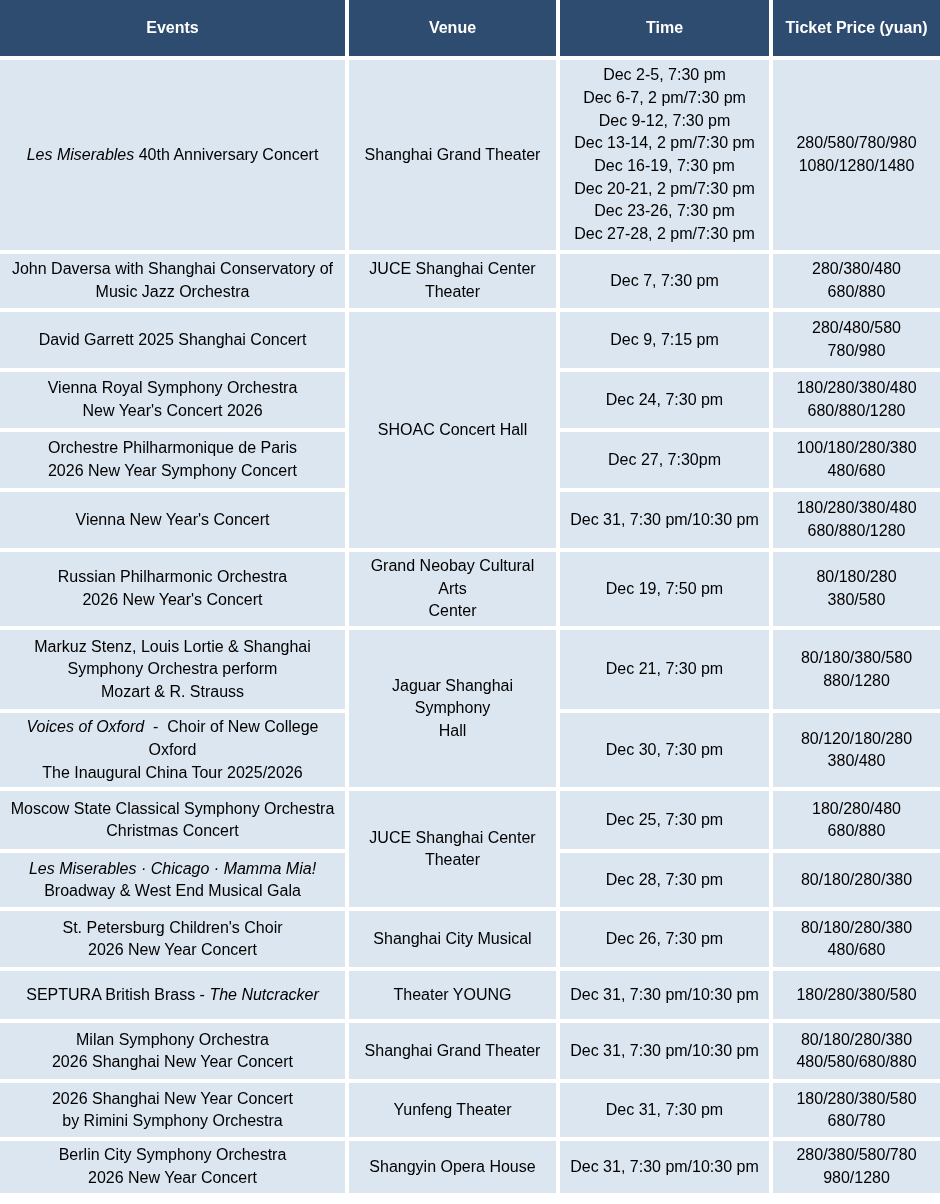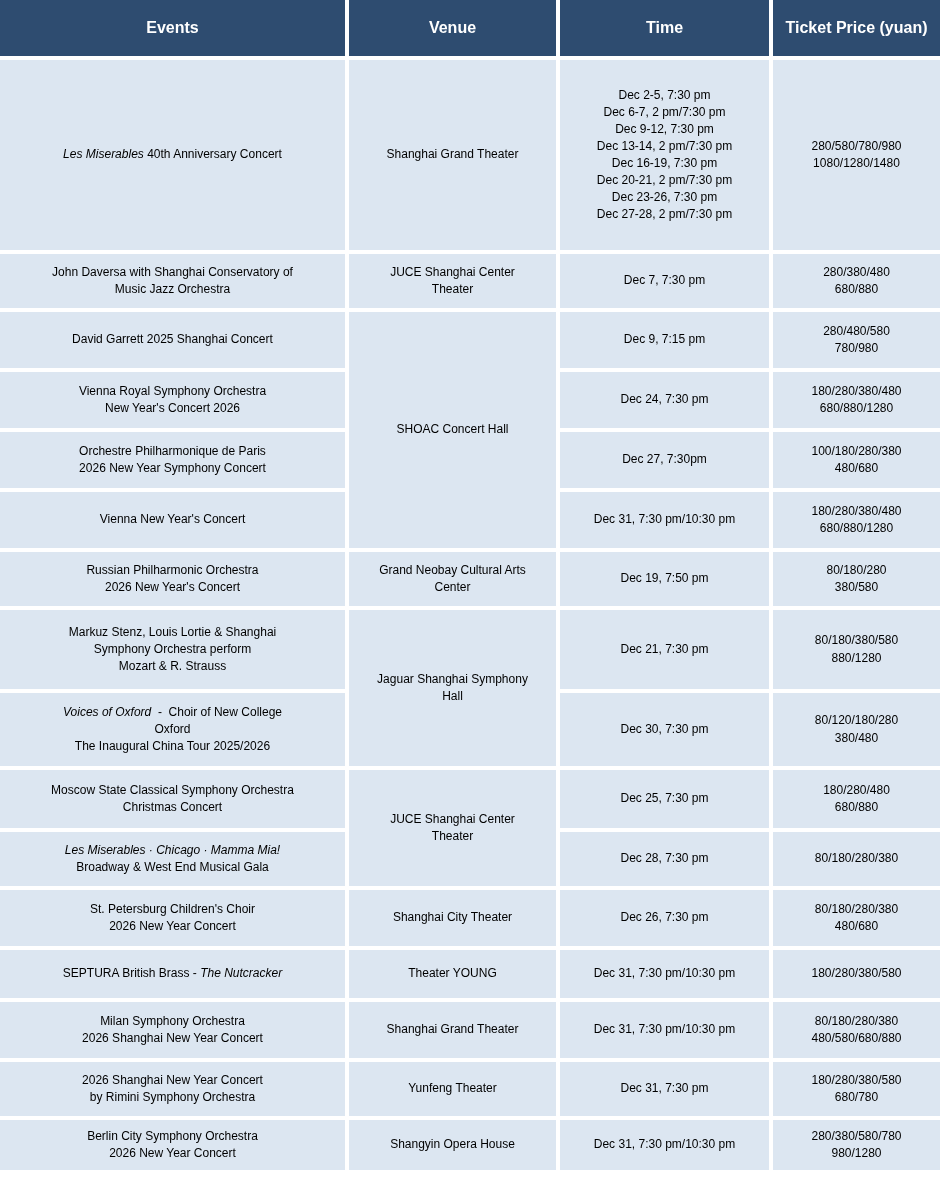--- a/index.html
+++ b/index.html
@@ -35,21 +35,21 @@
   th {
     background: var(--header-bg);
     color: var(--header-text);
     font-weight: bold;
     font-size: 16px;
     padding: 8px 4px;
   }
   td {
     background: var(--row-bg);
     color: var(--body-text);
-    font-size: 12px;
+    font-size: 16px;
     line-height: 1.42;
     padding: 3px 6px;
   }
   td.ev { padding: 3px 4px; margin-left: 32px; }
   .it { font-style: italic; }
 </style>
 </head>
 <body>
 
 <table class="events-table">
@@ -237,21 +237,21 @@
         <td>
           <div>80/180/280/380</div>
         </td>
       </tr>
       <tr style="height: 60px;">
         <td class="ev">
           <div><span>St. Petersburg Children's Choir</span></div>
           <div><span>2026 New Year Concert</span></div>
         </td>
         <td>
-          <div>Shanghai City Theater</div>
+          <div>Shanghai City Musical</div>
         </td>
         <td>
           <div>Dec 26, 7:30 pm</div>
         </td>
         <td>
           <div>80/180/280/380</div>
           <div>480/680</div>
         </td>
       </tr>
       <tr style="height: 52px;">

